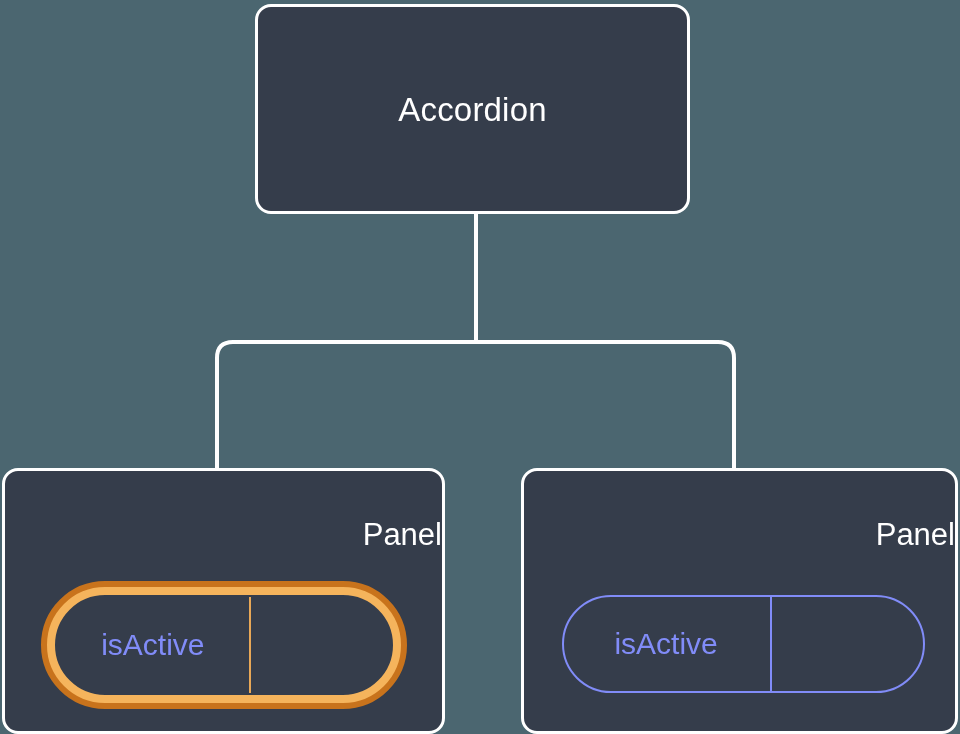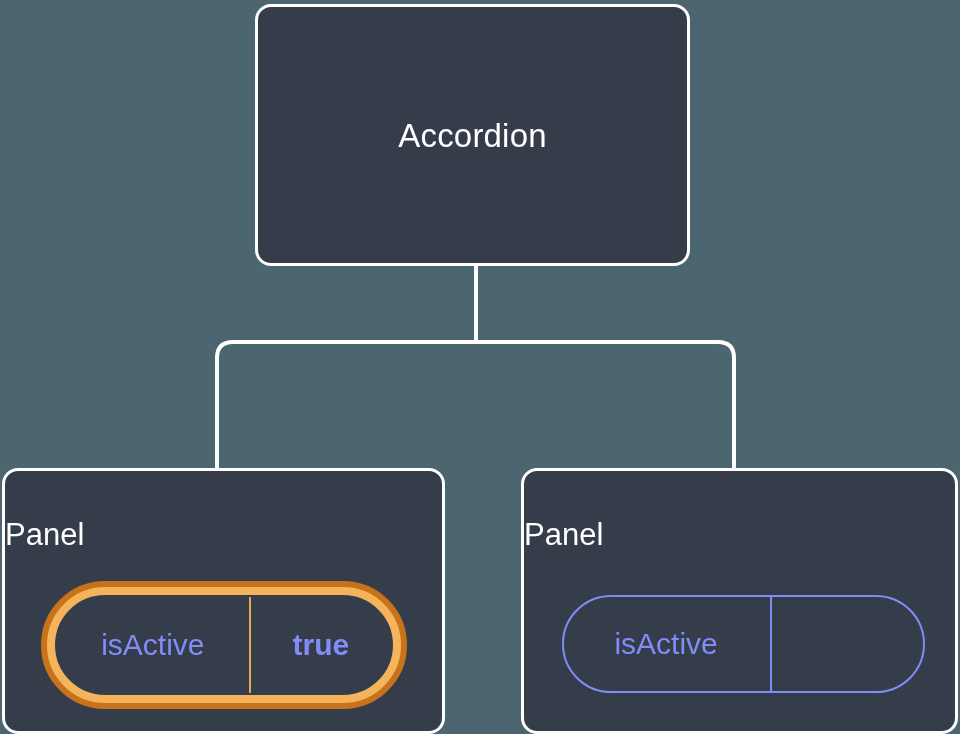--- a/index.html
+++ b/index.html
@@ -40,21 +40,21 @@
     box-sizing: border-box;
     background: #353D4B;
     border: 3px solid #FFFFFF;
     border-radius: 16px;
   }
 
   .node-root {
     left: 255px;
     top: 4px;
     width: 435px;
-    height: 262px;
+    height: 210px;
     display: flex;
     align-items: center;
     justify-content: center;
   }
 
   .node-title-root {
     color: #FFFFFF;
     font-size: 33px;
     font-weight: 400;
     letter-spacing: 0.2px;
@@ -77,21 +77,21 @@
   .node-panel-right {
     left: 521px;
     width: 437px;
   }
 
   .node-title-panel {
     position: absolute;
     left: 0;
     right: 0;
     top: 48px;
-    text-align: left;
+    text-align: right;
     color: #FFFFFF;
     font-size: 31px;
     font-weight: 400;
     line-height: 1;
   }
 
   
   .prop-pill {
     position: absolute;
     box-sizing: border-box;
@@ -213,21 +213,20 @@
   </div>
 
   <div class="node node-panel node-panel-left">
     <span class="node-title-panel">Panel</span>
 
     <div class="pill-highlight-wrap">
       <div class="pill-outer-ring"></div>
       <div class="pill-inner-ring"></div>
       <div class="pill-highlight-content">
         <span class="prop-key">isActive</span>
-        <span class="prop-val">true</span>
       </div>
     </div>
 
   </div>
 
   <div class="node node-panel node-panel-right">
     <span class="node-title-panel">Panel</span>
 
     <div class="prop-pill pill-right">
       <span class="prop-key">isActive</span>

